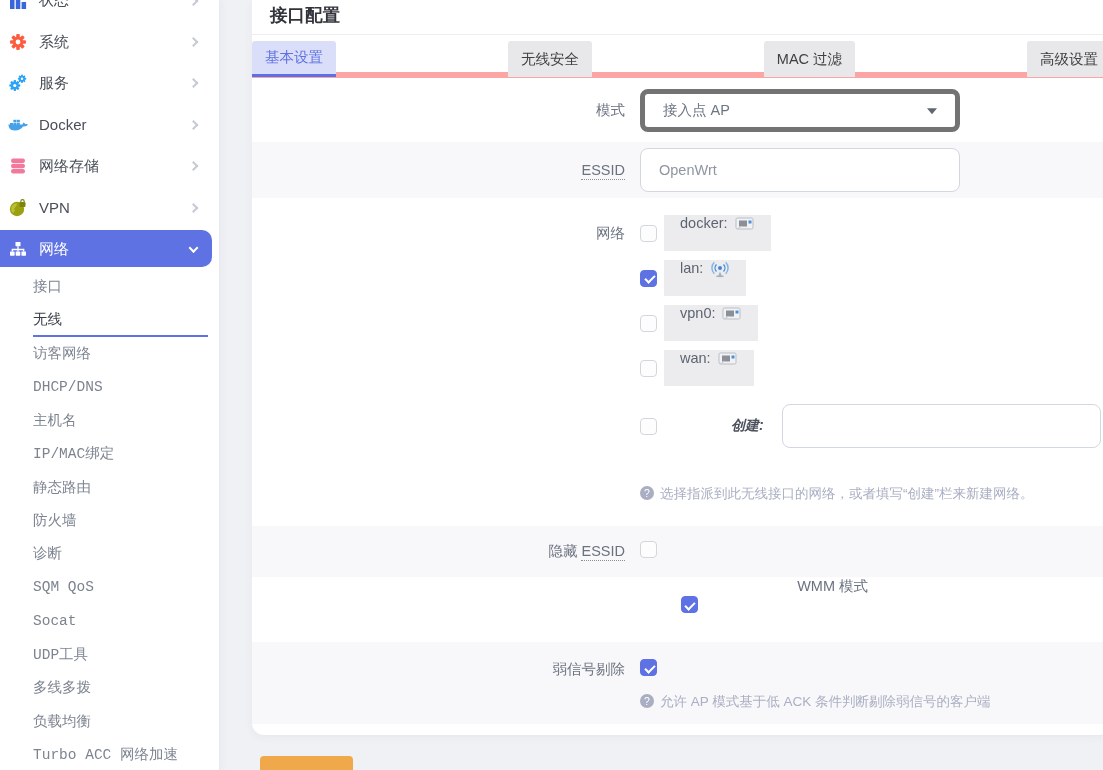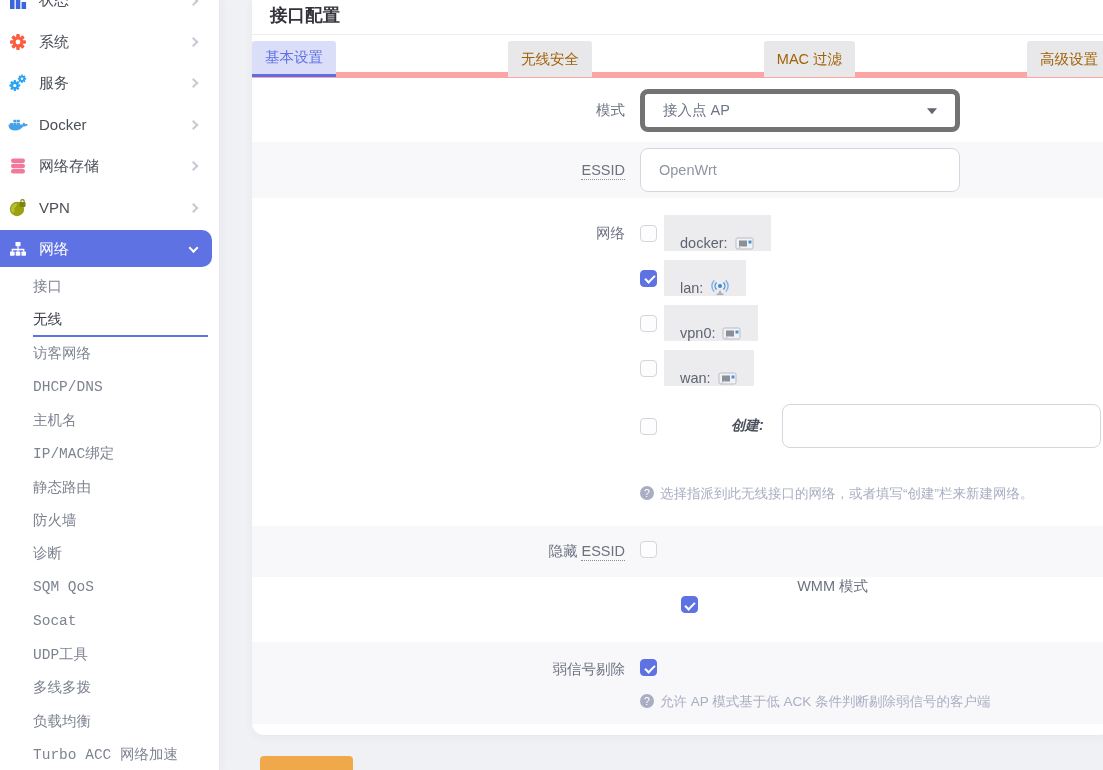--- a/index.html
+++ b/index.html
@@ -54,21 +54,21 @@
   .main { position:absolute; left:252px; top:0; width:859px; height:770px; }
   .card {
     background:#ffffff; width:859px; height:735px;
     border-radius:0 0 12px 12px; overflow:hidden;
     box-shadow:0 2px 10px rgba(40,50,80,.05);
   }
   .page-title { font-size:17.5px; font-weight:bold; color:#32333b; padding:3px 0 7px 18px; }
   .title-divider { border-top:1px solid #ededf1; }
   .tabs { display:flex; gap:4px; margin-top:6px; border-bottom:6px solid #fca5a5; height:37px;justify-content:space-between; }
   .tab {
-    background:#e8e8ea; color:#a16207; font-size:14.5px;
+    background:#e8e8ea; color:#404040; font-size:14.5px;
     padding:0 13px; line-height:36px; height:36px;
     border-radius:3px 3px 0 0; margin-bottom:0; cursor:pointer; white-space:nowrap;
   }
   .tab.active {
     background:#dbdef9; color:#5e72e4; line-height:33px;
     border-bottom:3px solid #5b6fe6;
   }
   
   .row { display:flex; width:100%; }
   .row.gray { background:#f8f8fa; }
@@ -104,21 +104,21 @@
     width:17px; height:17px; border:1px solid #d2d6de; border-radius:4px;
     background:#fdfdfd; position:relative; flex-shrink:0; cursor:pointer;
   }
   .cb.checked { background:#5e72e4; border-color:#5e72e4; }
   .cb.checked::after {
     content:""; position:absolute; left:3.5px; top:4.5px; width:8px; height:4px;
     border-left:2px solid #fff; border-bottom:2px solid #fff; transform:rotate(-45deg);
   }
   .opt-tag {
     margin-left:7px; background:#ececef; height:36px; display:inline-flex;
-    align-items:flex-end; padding:0 16px; color:#5d6470; font-size:14.5px; gap:7px;
+    align-items:flex-start; padding:0 16px; color:#5d6470; font-size:14.5px; gap:7px;
   }
   .create-row { display:flex; align-items:center; height:44px; margin-top:18px; }
   .create-label { margin-left:74px; font-style:italic; font-weight:bold; color:#4c515c; font-size:14px; }
   .create-input { width:319px; margin-left:18px; }
   .help { display:flex; align-items:flex-start; gap:6px; color:#a9aec2; font-size:13.5px; }
   .help.mt { margin-top:37px; }
   .qicon {
     width:14px; height:14px; border-radius:50%; background:#a9aec2; color:#fff;
     font-size:10.5px; line-height:14px; text-align:center; flex-shrink:0; margin-top:1px;
     display:inline-block;

